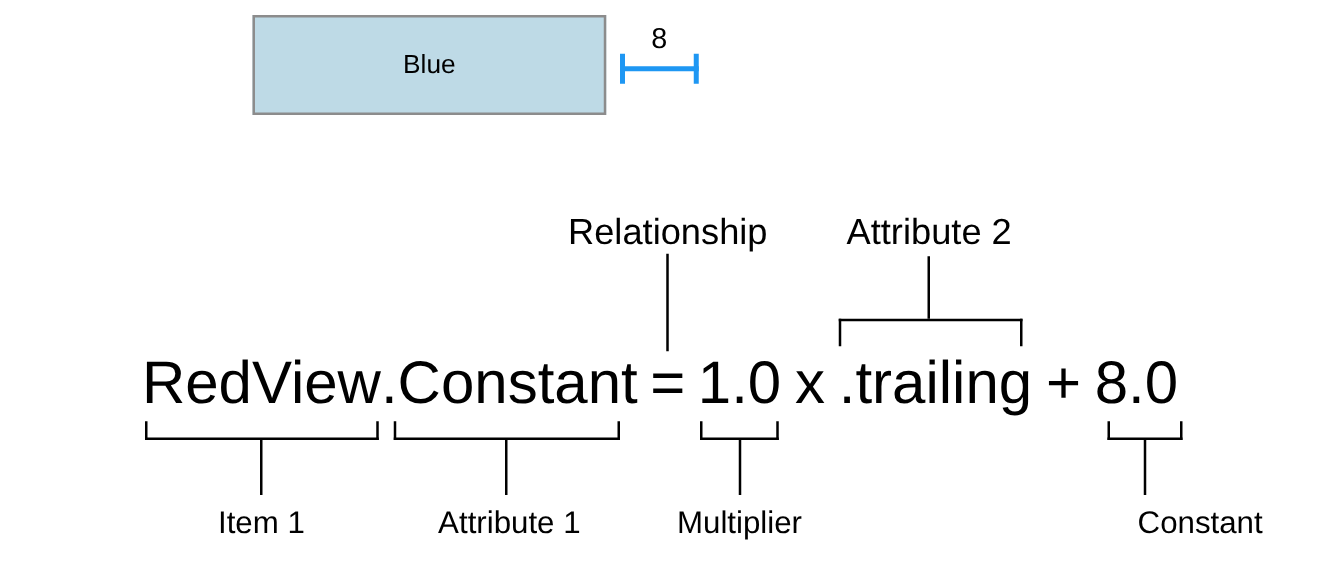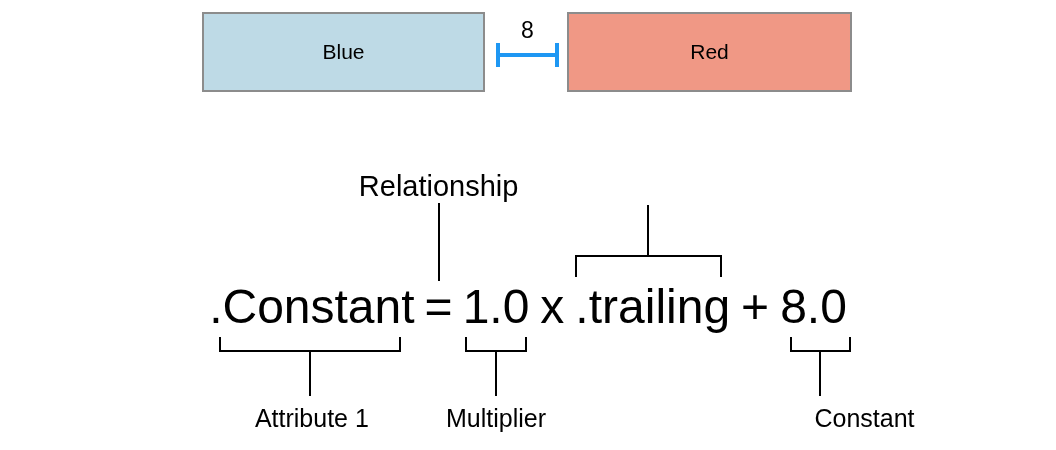--- a/index.html
+++ b/index.html
@@ -114,26 +114,29 @@
 
   <div class="view-box blue-box">
     <span class="view-label">Blue</span>
   </div>
 
   <span class="spacing-num">8</span>
   <div class="ibeam-line"></div>
   <div class="ibeam-cap ibeam-cap-left"></div>
   <div class="ibeam-cap ibeam-cap-right"></div>
 
-  <div class="view-box red-box">
-    <span class="view-label">Red</span>
-  </div>
 
   <div class="equation-row">
 
+    <span class="seg seg-item1">
+      <span class="seg-text">RedView</span>
+      <span class="under-bracket"></span>
+      <span class="stem-down"></span>
+      <span class="under-label">Item 1</span>
+    </span>
 
     <span class="seg seg-attr1">
       <span class="seg-text">.Constant</span>
       <span class="under-bracket"></span>
       <span class="stem-down"></span>
       <span class="under-label">Attribute 1</span>
     </span>
 
     <span class="seg seg-rel">
       <span class="seg-text">=</span>
@@ -150,20 +153,21 @@
 
     <span class="seg op">
       <span class="seg-text">x</span>
     </span>
 
 
     <span class="seg seg-attr2">
       <span class="seg-text">.trailing</span>
       <span class="over-bracket"></span>
       <span class="stem-up"></span>
+      <span class="top-label">Attribute 2</span>
     </span>
 
     <span class="seg op">
       <span class="seg-text">+</span>
     </span>
 
     <span class="seg seg-const">
       <span class="seg-text">8.0</span>
       <span class="under-bracket"></span>
       <span class="stem-down"></span>

